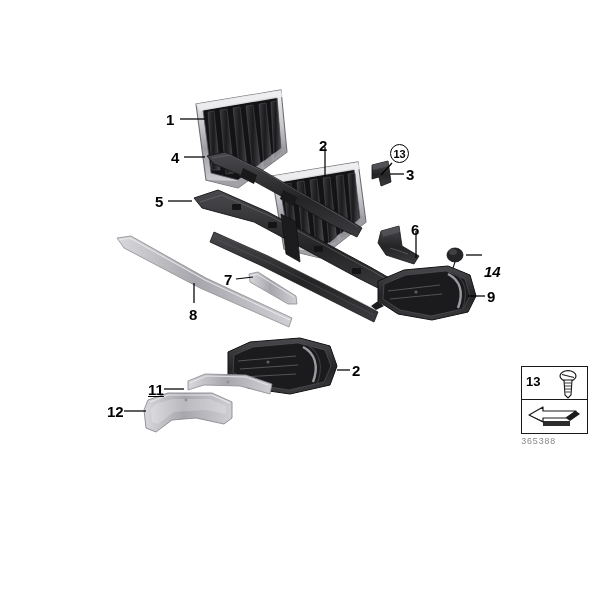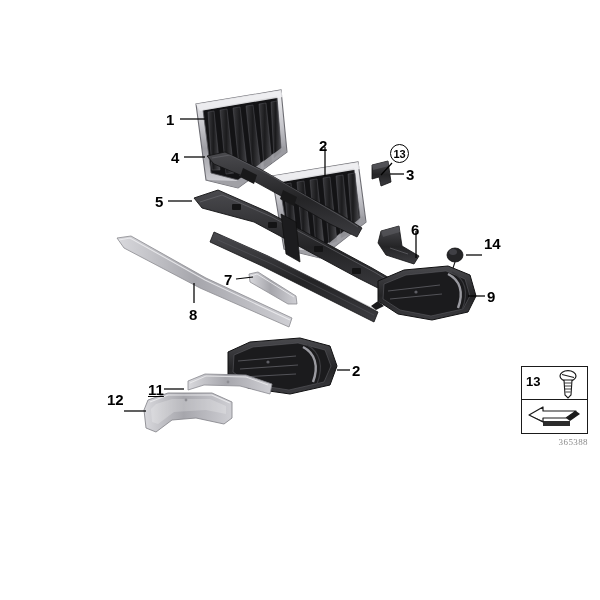--- a/index.html
+++ b/index.html
@@ -51,22 +51,22 @@
     box-sizing:border-box;
   }
   .legend-num{
     position:absolute;left:4px;top:7px;
     font-weight:bold;font-size:13px;color:#000;
     font-family:"Liberation Sans", sans-serif;
   }
   .legend-bottom{height:33px;position:relative;}
   .legend-code{
     position:absolute;left:521px;top:437px;width:67px;
-    text-align:right;
-    font-family:Liberation Serif, serif;
+    text-align:left;
+    font-family:Liberation Mono, monospace;
     font-size:9px;color:#8a8a8a;letter-spacing:.4px;
   }
 
   
   .footer{position:absolute;left:0;top:520px;width:600px;height:80px;}
 </style>
 </head>
 <body>
 
 <div id="sheet">
@@ -256,22 +256,22 @@
   <div class="callout" style="left:319px;top:138px;">2</div>
   <div class="callout" style="left:406px;top:167px;">3</div>
   <div class="callout" style="left:171px;top:150px;">4</div>
   <div class="callout" style="left:155px;top:194px;">5</div>
   <div class="callout" style="left:411px;top:222px;">6</div>
   <div class="callout" style="left:224px;top:272px;">7</div>
   <div class="callout" style="left:189px;top:307px;">8</div>
   <div class="callout" style="left:487px;top:289px;">9</div>
   <div class="callout" style="left:352px;top:363px;">2</div>
   <div class="callout" style="left:148px;top:382px;text-decoration:underline;">11</div>
-  <div class="callout" style="left:107px;top:392px;text-align:right;">12</div>
-  <div class="callout" style="left:484px;top:236px;">14</div>
+  <div class="callout" style="left:107px;top:404px;text-align:right;">12</div>
+  <div class="callout" style="left:484px;top:264px;font-style:italic;">14</div>
 
   <div class="circ" style="left:390px;top:144px;">13</div>
 
   <div class="legend">
     <div class="legend-top">
       <span class="legend-num">13</span>
       <svg width="26" height="30" viewBox="0 0 26 30" style="position:absolute;left:33px;top:2px;">
         <ellipse cx="13" cy="7" rx="8" ry="5.4" fill="#ffffff" stroke="#1a1a1a" stroke-width="1.2"></ellipse>
         <path d="M7,5.5 L19,8.5" stroke="#1a1a1a" stroke-width="1.1"></path>
         <path d="M9,11 L17,11 L16,26 L13,29 L10,26 Z" fill="#ffffff" stroke="#1a1a1a" stroke-width="1.1"></path>

